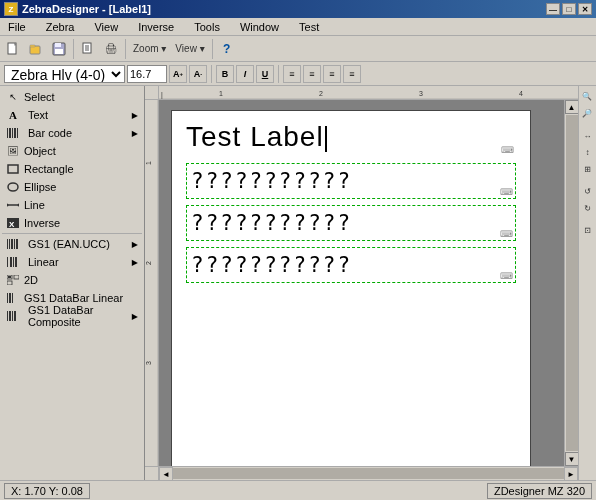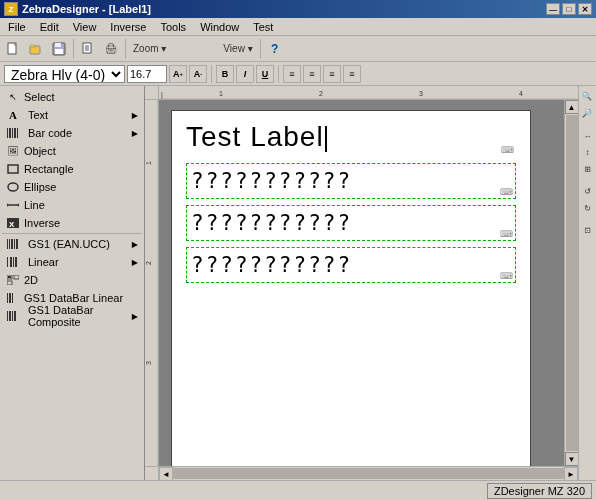--- a/index.html
+++ b/index.html
@@ -31,21 +31,21 @@
     .title-icon { width: 14px; height: 14px; background: #e0b020; border: 1px solid #888; font-size: 8px; display: flex; align-items: center; justify-content: center; }
 
     
     .menu-bar {
       background: #d4d0c8;
       border-bottom: 1px solid #aaa;
       height: 18px;
       display: flex;
       align-items: center;
       padding: 0 2px;
-      gap: 2px;
+      gap: 8px;
     }
     .menu-item {
       padding: 1px 6px;
       font-size: 11px;
       cursor: pointer;
       color: #000;
     }
 
     
     .toolbar {
@@ -206,21 +206,21 @@
   </div>
   <div class="title-bar-controls">
     <div class="title-btn">—</div>
     <div class="title-btn">□</div>
     <div class="title-btn">✕</div>
   </div>
 </div>
 
 <div class="menu-bar">
   <span class="menu-item">File</span>
-  <span class="menu-item">Edit</span>
+  <span class="menu-item">Zebra</span>
   <span class="menu-item">View</span>
   <span class="menu-item">Inverse</span>
   <span class="menu-item">Tools</span>
   <span class="menu-item">Window</span>
   <span class="menu-item">Test</span>
 </div>
 
 <div class="toolbar">
   <div class="toolbar-btn" title="New">
     <svg width="14" height="14" viewBox="0 0 14 14">
@@ -246,21 +246,21 @@
     <svg width="14" height="14" viewBox="0 0 14 14">
         <rect x="2" y="1" width="8" height="10" fill="white" stroke="#555" stroke-width="1"></rect>
         <line x1="4" y1="4" x2="8" y2="4" stroke="#555" stroke-width="1"></line>
         <line x1="4" y1="6" x2="8" y2="6" stroke="#555" stroke-width="1"></line>
         <line x1="4" y1="8" x2="8" y2="8" stroke="#555" stroke-width="1"></line>
       </svg>
   </div>
   <div class="toolbar-btn" title="Print">🖨</div>
   <div class="toolbar-separator"></div>
   <div class="toolbar-btn" style="font-size:10px; width:auto; padding:0 3px;">Zoom ▾</div>
-  <div class="toolbar-btn" style="font-size:10px; width:auto; padding:0 3px;margin-left:48px;">View ▾</div>
+  <div class="toolbar-btn" style="font-size:10px; width:auto; padding:0 3px;">View ▾</div>
   <div class="toolbar-separator"></div>
   <div class="toolbar-btn" title="Help" style="color:#0050a0; font-weight:bold; font-size:12px;">?</div>
 </div>
 
 <div class="toolbar2">
   <select class="toolbar2-dropdown">
     <option>Zebra Hlv (4-0)</option>
   </select>
   <input class="toolbar2-input" type="text" value="16.7" style="">
   <div class="toolbar2-btn" title="Increase font">A<sup style="font-size:6px">+</sup></div>
@@ -490,15 +490,16 @@
     <div class="side-icon-btn">⊞</div>
     <div style="height:4px;"></div>
     <div class="side-icon-btn">↺</div>
     <div class="side-icon-btn">↻</div>
     <div style="height:4px;"></div>
     <div class="side-icon-btn">⊡</div>
   </div>
 </div>
 
 <div class="status-bar">
+  <div class="status-section">X: 1.70 Y: 0.08</div>
   <div style="flex:1;"></div>
   <div class="status-section">ZDesigner MZ 320</div>
 </div>
 
 </body></html>

